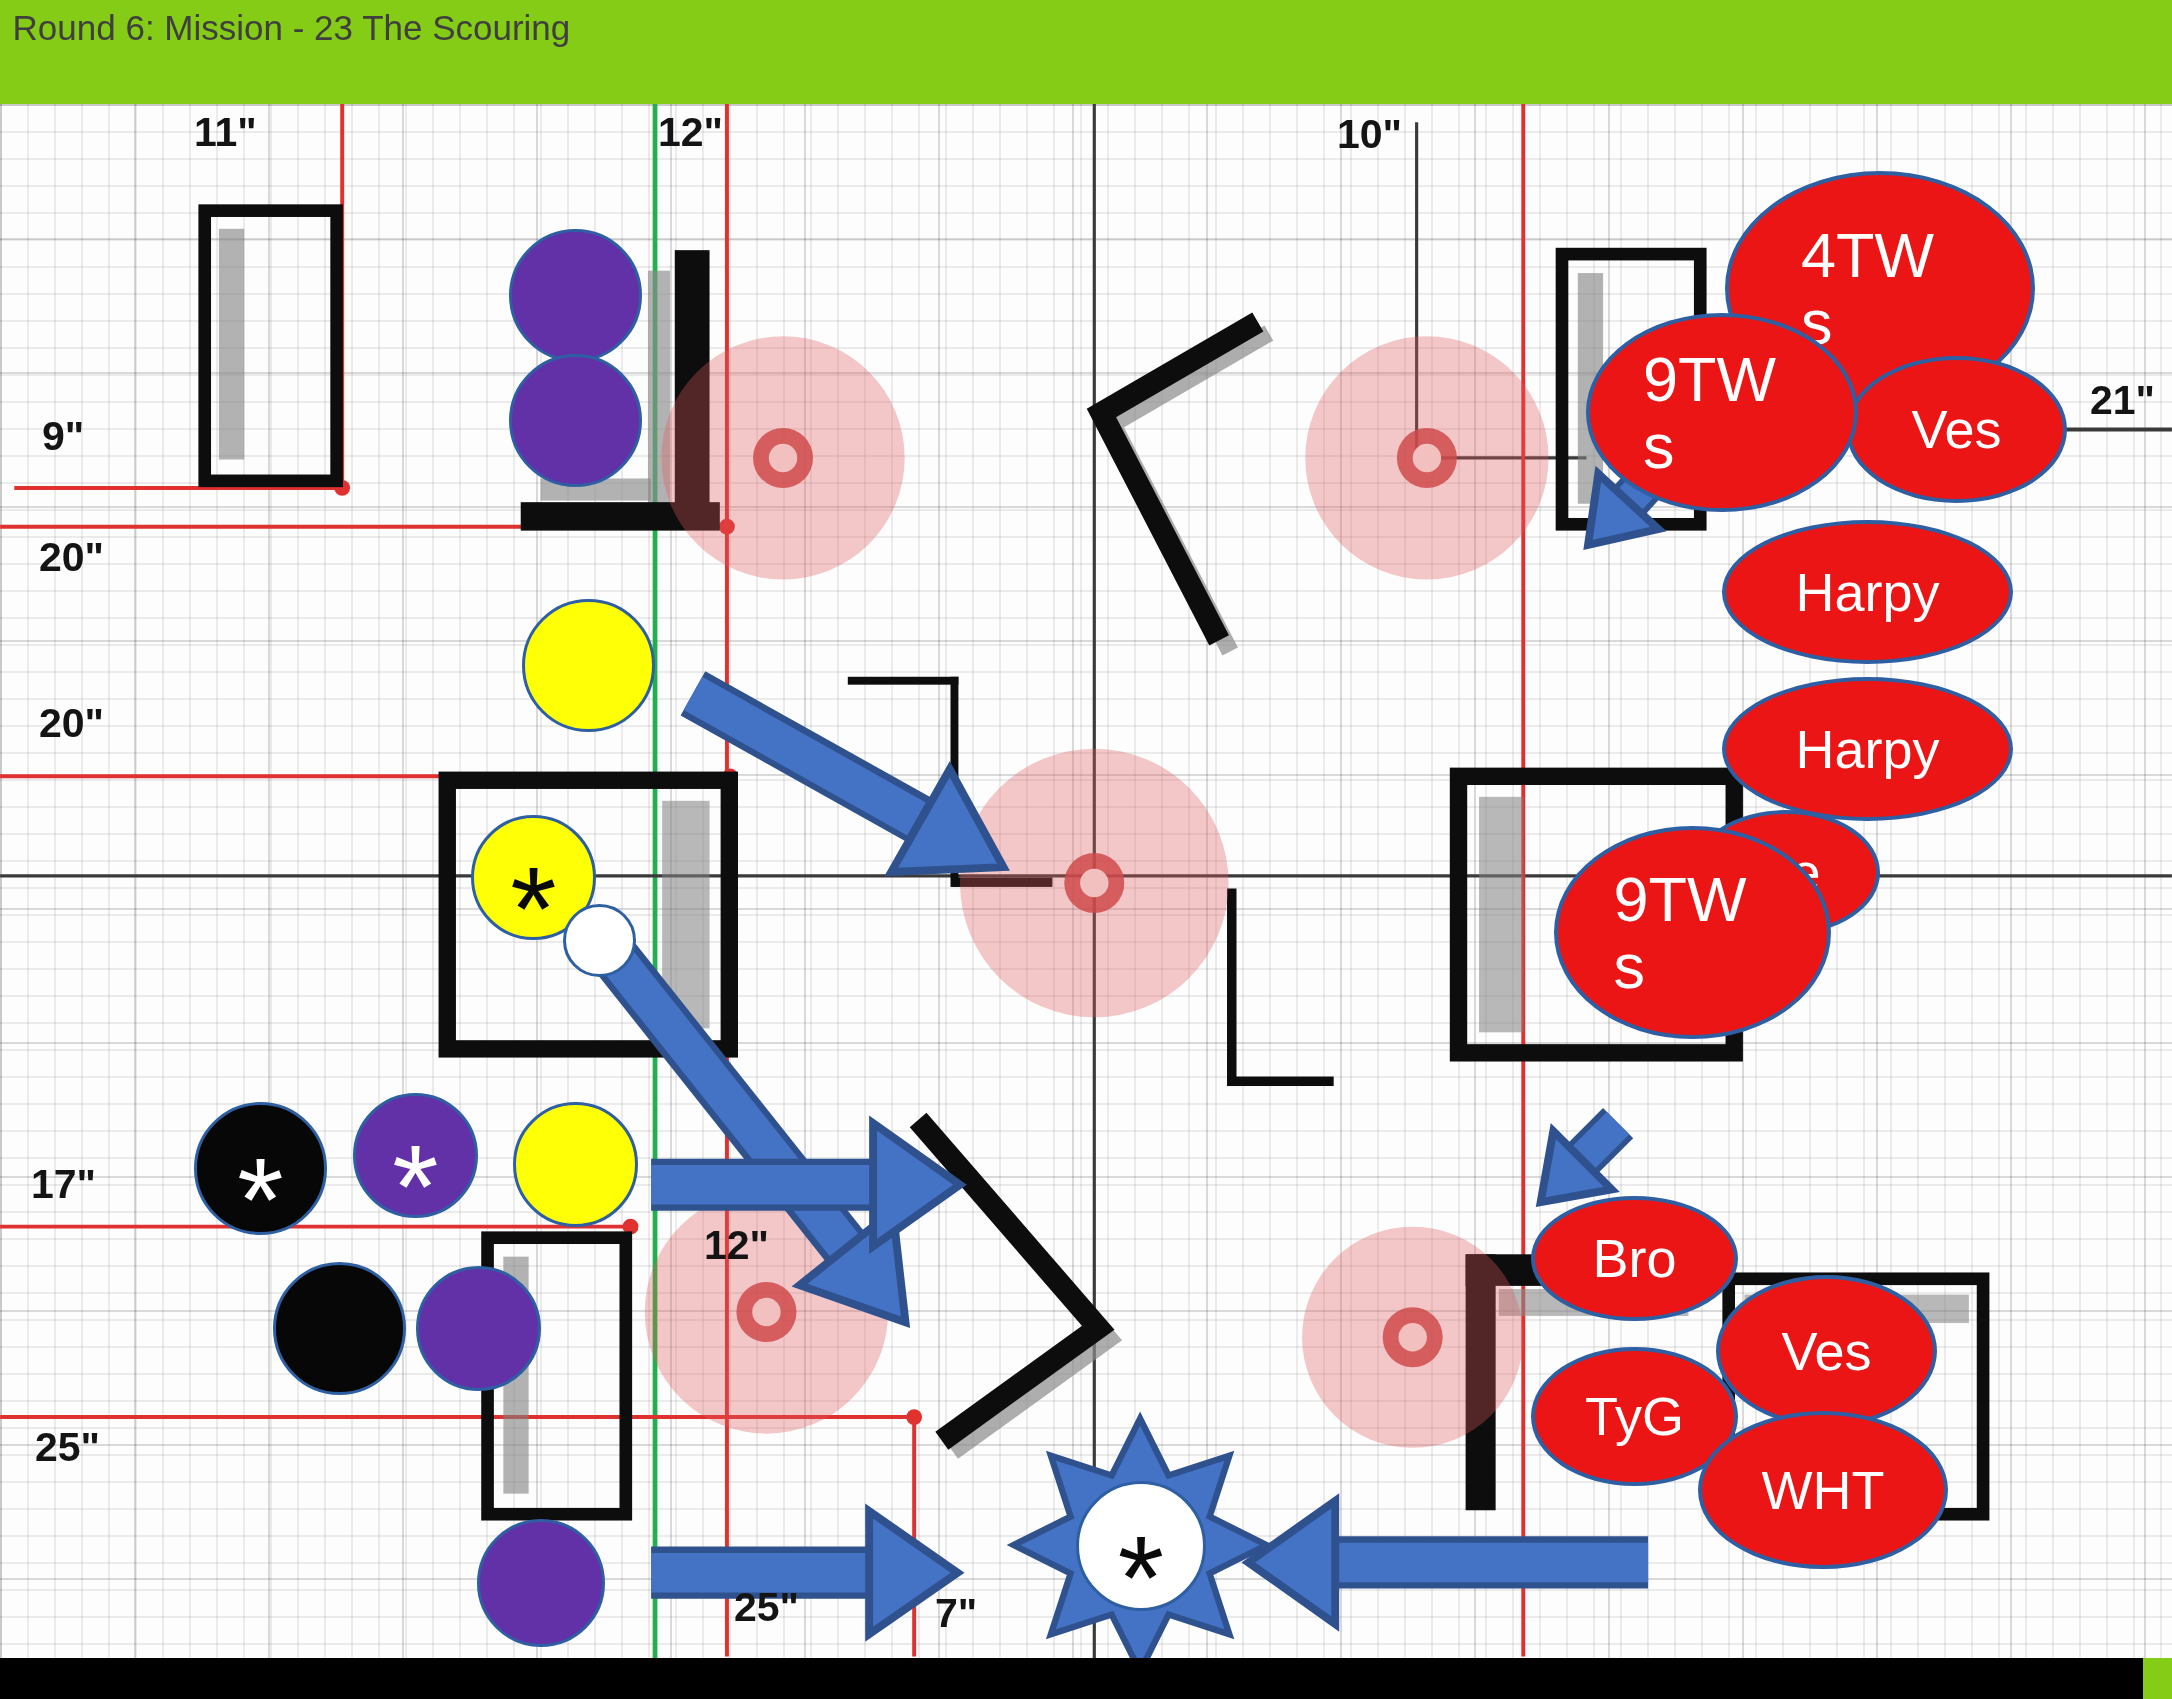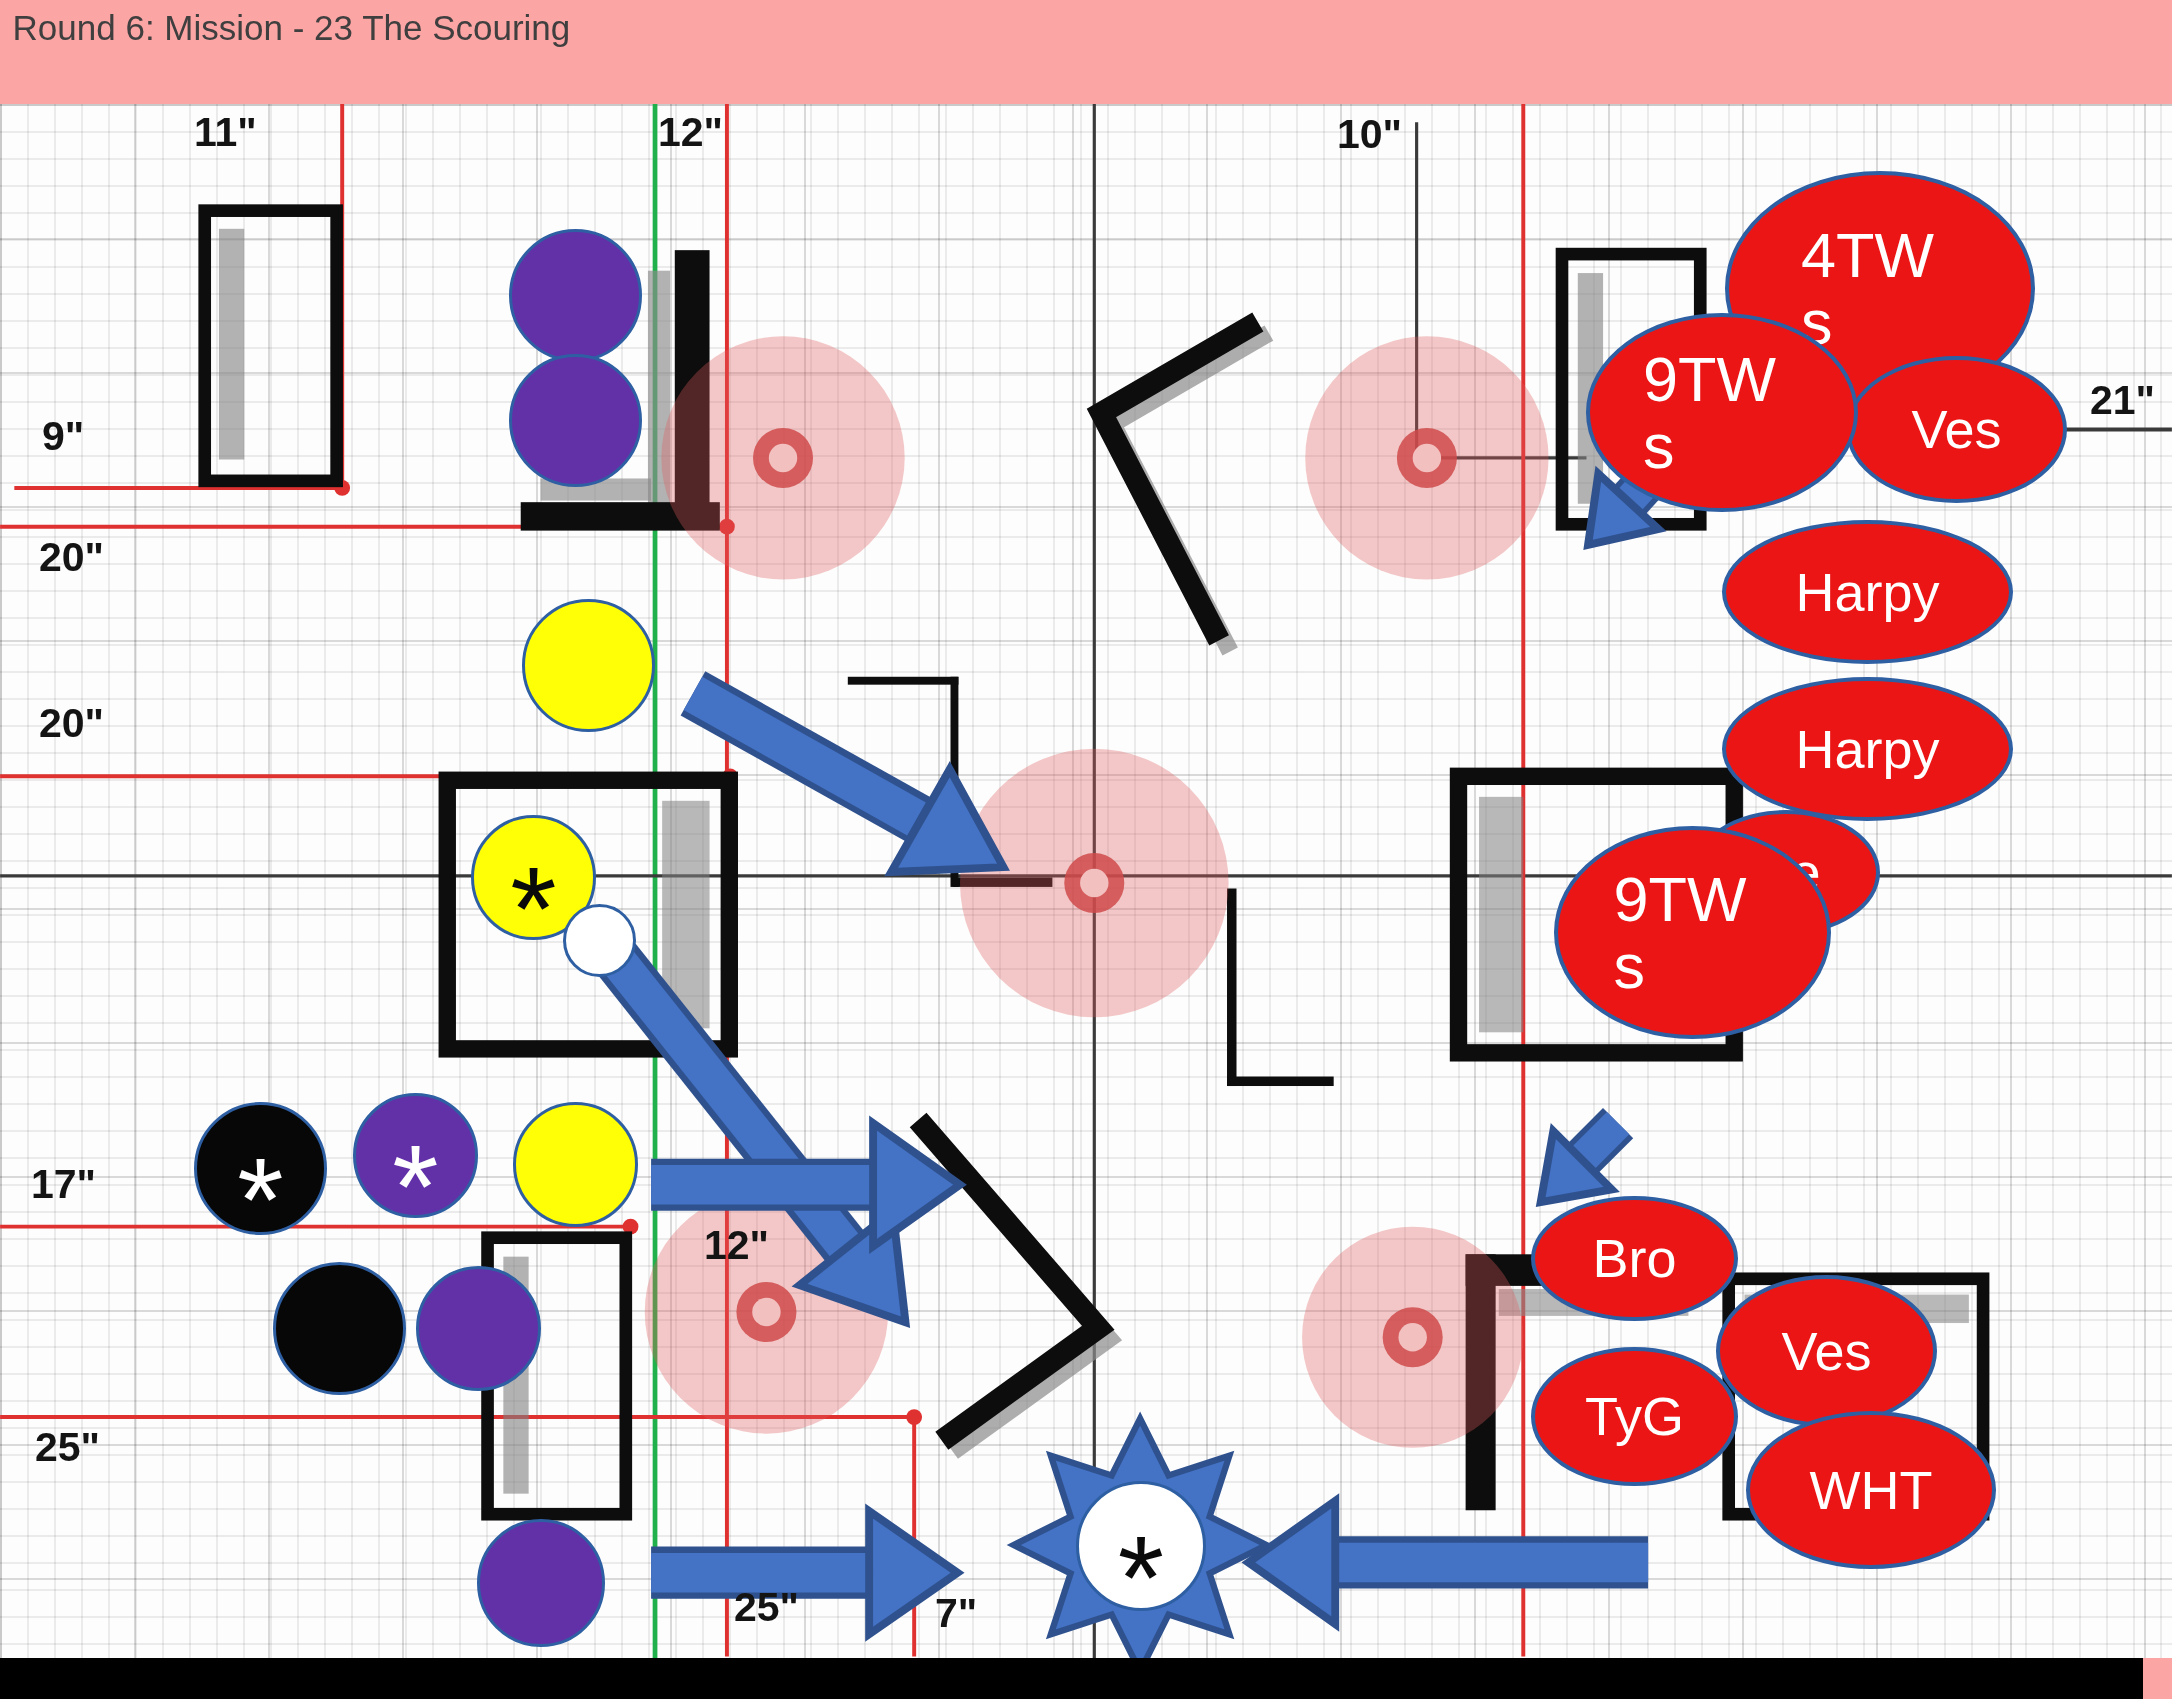--- a/index.html
+++ b/index.html
@@ -1,16 +1,16 @@
 <!DOCTYPE html>
 <html style="font-size:12.6px"><head>
 <meta charset="utf-8">
 <style>
   html,body{margin:0;padding:0;background:#ffffff;font-family:"Liberation Sans",sans-serif;}
-  .stage{position:relative;width:2172px;height:1700px;overflow:hidden;background:#fca5a5;}
+  .stage{position:relative;width:2172px;height:1700px;overflow:hidden;background:#84cc16;}
   .title{position:absolute;left:12.6px;top:8px;font-size:35px;color:#3f3f3f;z-index:50;}
   .map{position:absolute;left:0;top:104px;width:2172px;height:1554px;
     background-color:#fdfdfd;
     background-image:
       linear-gradient(to right, rgba(0,0,0,0.14) 1.6px, transparent 1.6px),
       linear-gradient(to bottom, rgba(0,0,0,0.14) 1.6px, transparent 1.6px),
       linear-gradient(to right, rgba(0,0,0,0.07) 1.6px, transparent 1.6px),
       linear-gradient(to bottom, rgba(0,0,0,0.07) 1.6px, transparent 1.6px);
     background-size:134px 134px,134px 134px,27px 27px,27px 27px;}
   .map svg{position:absolute;left:0;top:0;z-index:1;}
@@ -226,21 +226,21 @@
     </div>
     <div class="oval" style="left:1531px;top:1092px;width:207px;height:125px;">
       <span class="lbl">Bro</span>
     </div>
     <div class="oval" style="left:1716px;top:1171px;width:221px;height:152px;">
       <span class="lbl">Ves</span>
     </div>
     <div class="oval" style="left:1531px;top:1243px;width:207px;height:139px;">
       <span class="lbl">TyG</span>
     </div>
-    <div class="oval" style="left:1746px;top:1307px;width:250px;height:158px;">
+    <div class="oval" style="left:1698px;top:1307px;width:250px;height:158px;">
       <span class="lbl">WHT</span>
     </div>
 
   </div>
 
   <div class="bottombar"></div>
 </div>
 
 
 </body></html>

